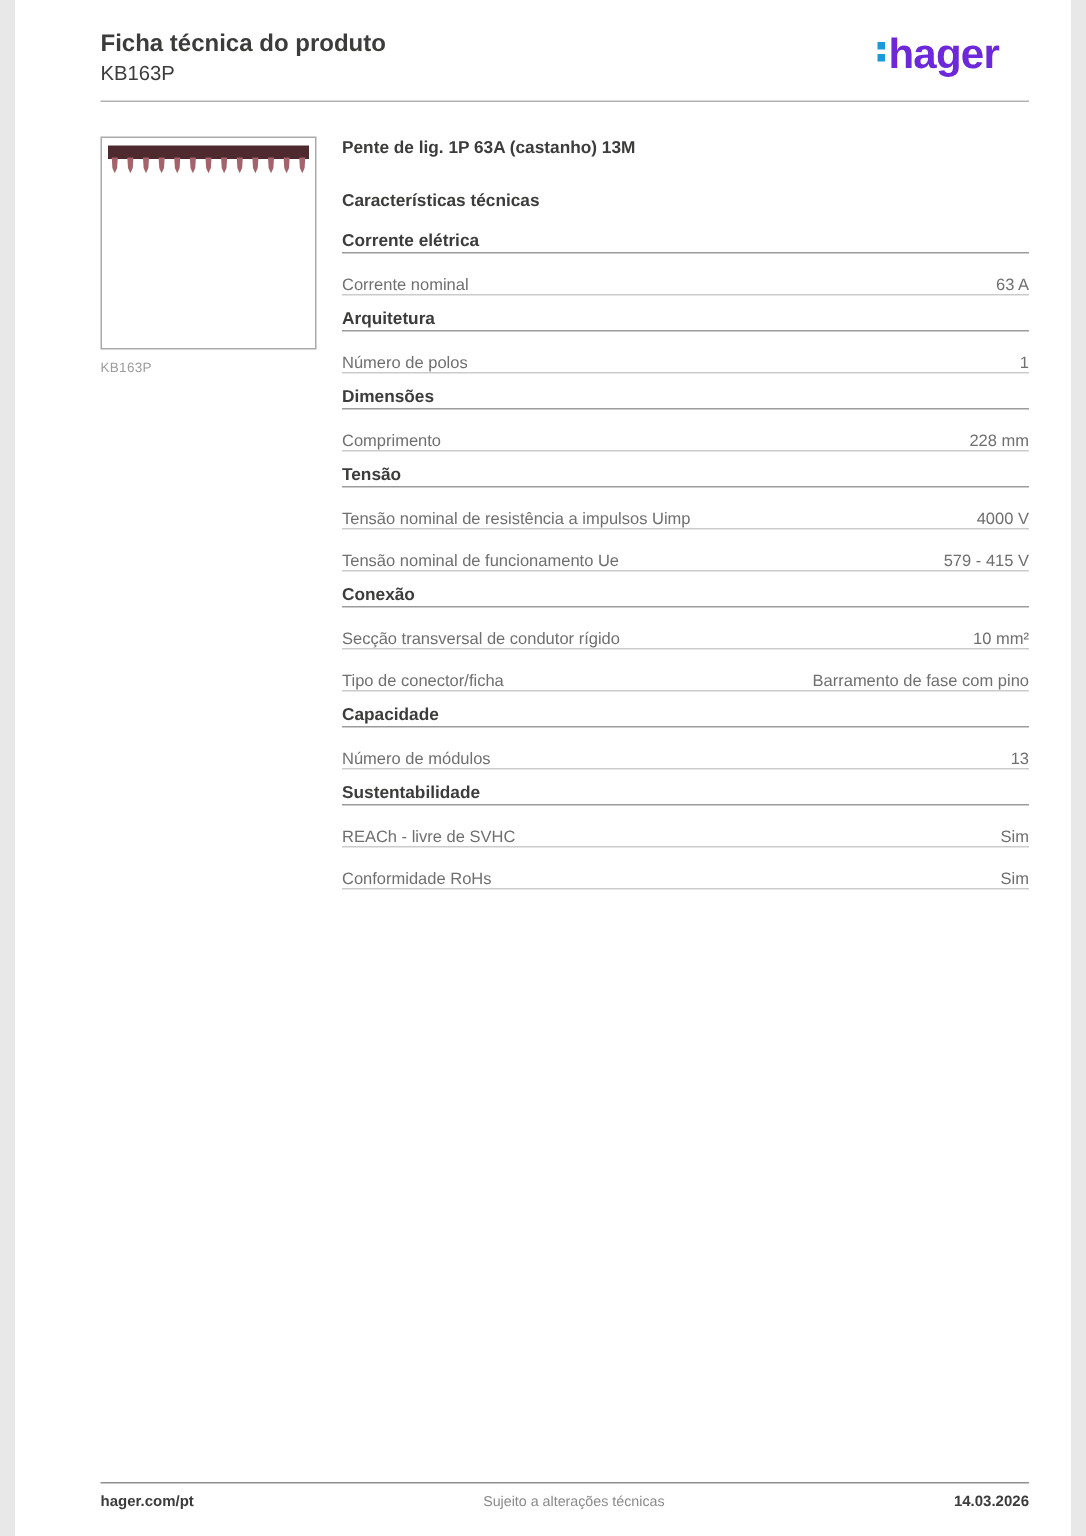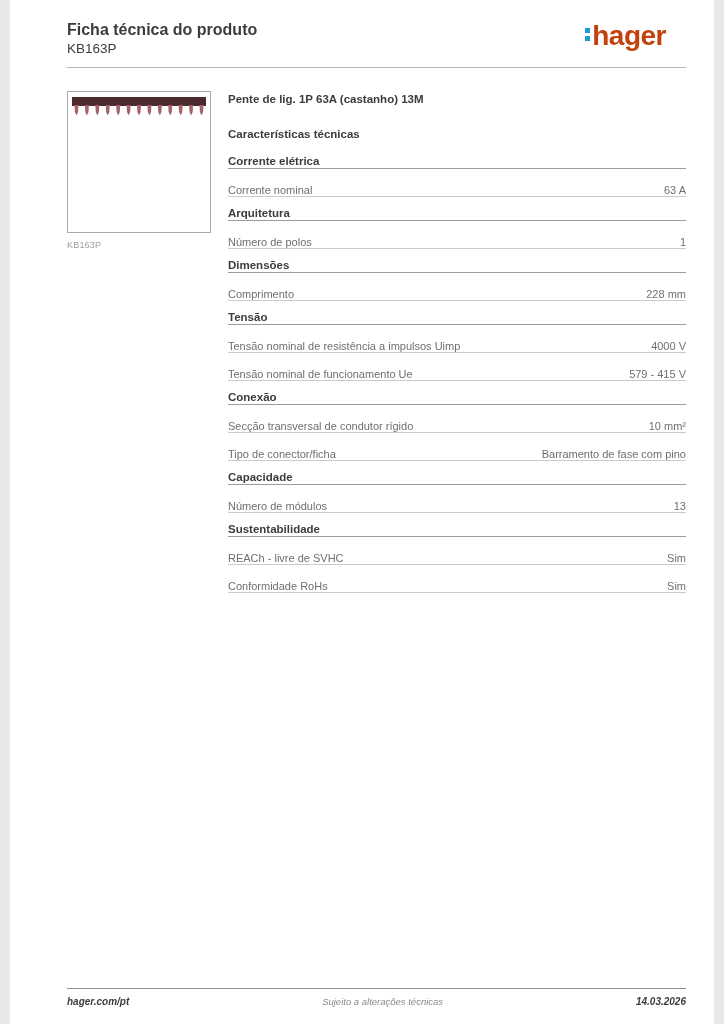--- a/index.html
+++ b/index.html
@@ -56,39 +56,39 @@
     display: flex; justify-content: space-between; align-items: baseline;
     font-size: 11px; line-height: 12px; color: #706f6f;
     padding: 1.5px 0 0.5px;
     border-bottom: 1px solid #cbcbcb;
   }
   .spec-label { text-align: left; margin-top: 13px; }
   .spec-value { text-align: right; white-space: nowrap; }
 
   
   .footer-rule { position: absolute; left: 57px; top: 988px; width: 619px; height: 1px; background: #8f8f8f; }
-  .footer { position: absolute; left: 57px; top: 996px; width: 619px; display: flex; justify-content: space-between; align-items: baseline; font-style: italic; }
+  .footer { position: absolute; left: 57px; top: 996px; width: 619px; display: flex; justify-content: space-between; align-items: baseline; }
   .footer-left { font-size: 10px; font-weight: bold; color: #3c3c3b; text-decoration: none; }
   .footer-center { font-size: 9.5px; color: #8a8a8a; }
   .footer-right { font-size: 10px; font-weight: bold; color: #3c3c3b; }
 </style>
 </head>
 <body>
 
 <div class="page">
 
   <div class="header">
     <div class="header-title">Ficha técnica do produto</div>
     <div class="header-ref">KB163P</div>
     <div class="logo">
       <span class="logo-colon">
           <span style="background: rgb(26, 155, 215);"></span>
           <span style="background: rgb(26, 155, 215);"></span>
         </span>
-      <span class="logo-text" style="color: #c2410c;">hager</span>
+      <span class="logo-text" style="color: #6d28d9;">hager</span>
     </div>
   </div>
   <div class="header-rule"></div>
 
   <div class="product-image-box">
     <svg viewBox="0 0 142 140">
         <rect x="4" y="5" width="134" height="9" fill="#4e2a2f"></rect>
         <polygon points="6.5,13 10.5,13 10.1,20 8.5,23.5 6.9,20" fill="#a4636b"></polygon>
         <polygon points="16.916666666666664,13 20.916666666666664,13 20.516666666666666,20 18.916666666666664,23.5 17.316666666666663,20" fill="#a4636b"></polygon>
         <polygon points="27.333333333333332,13 31.333333333333332,13 30.933333333333334,20 29.333333333333332,23.5 27.73333333333333,20" fill="#a4636b"></polygon>

